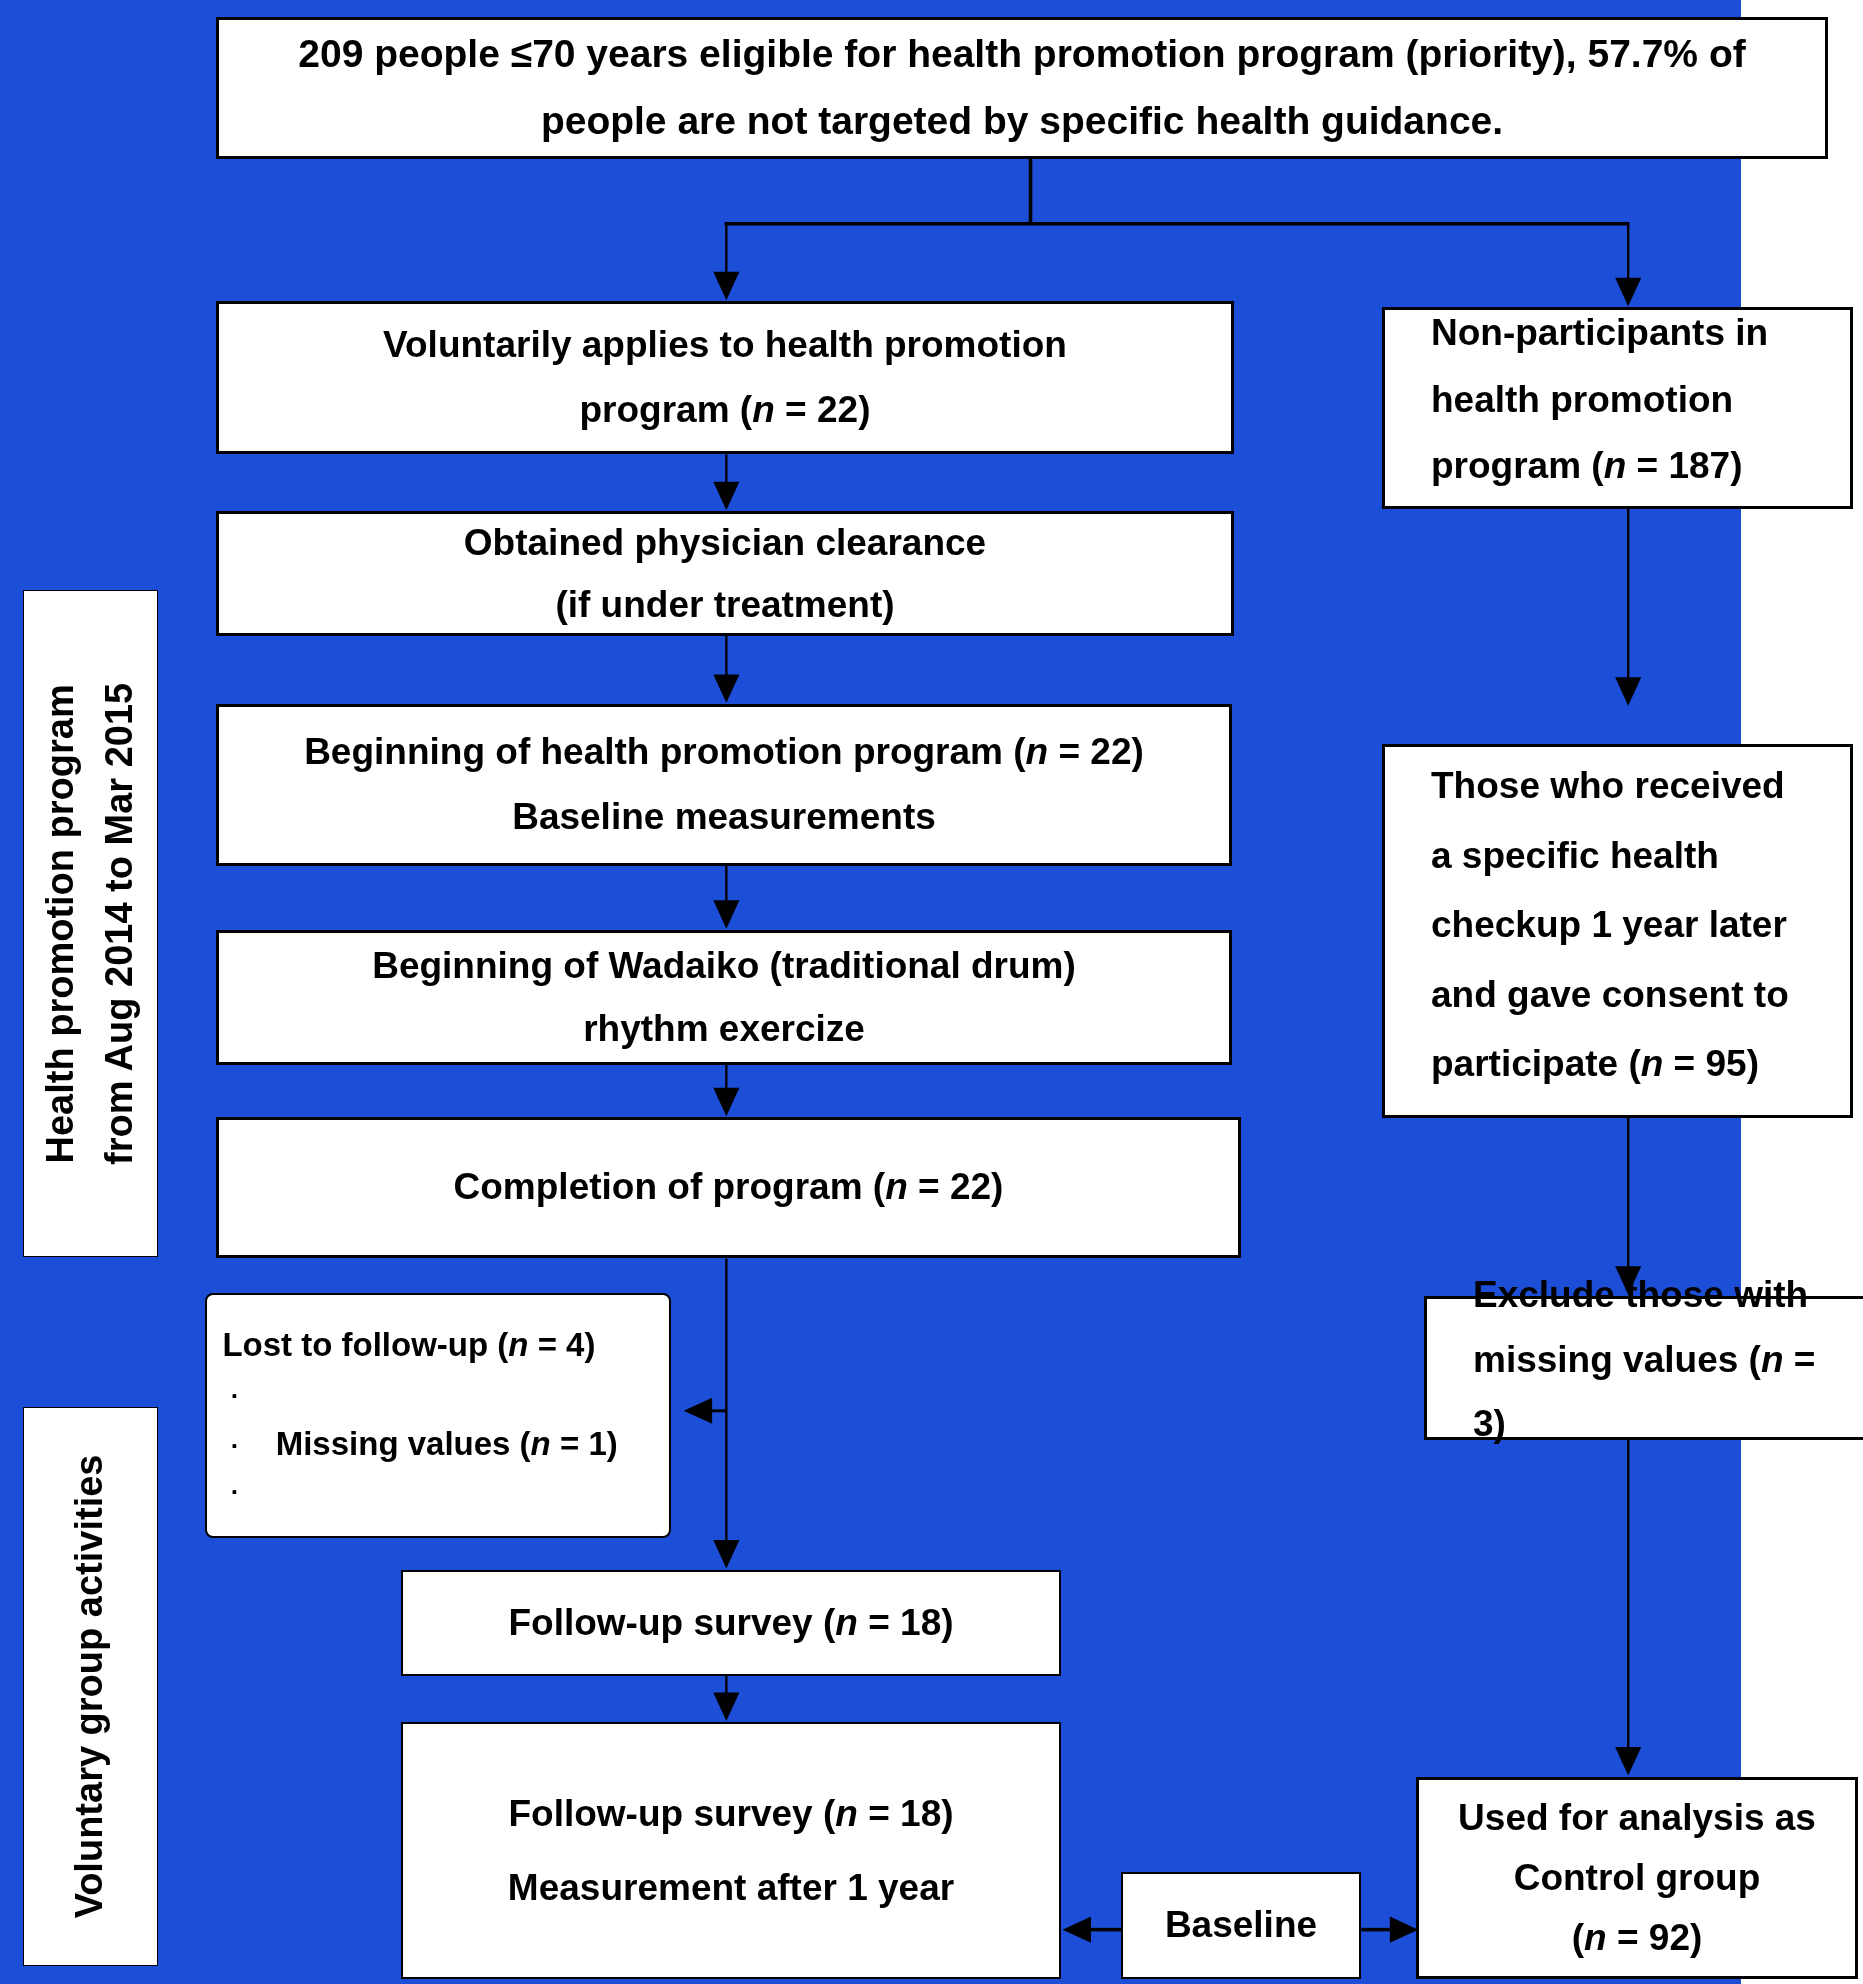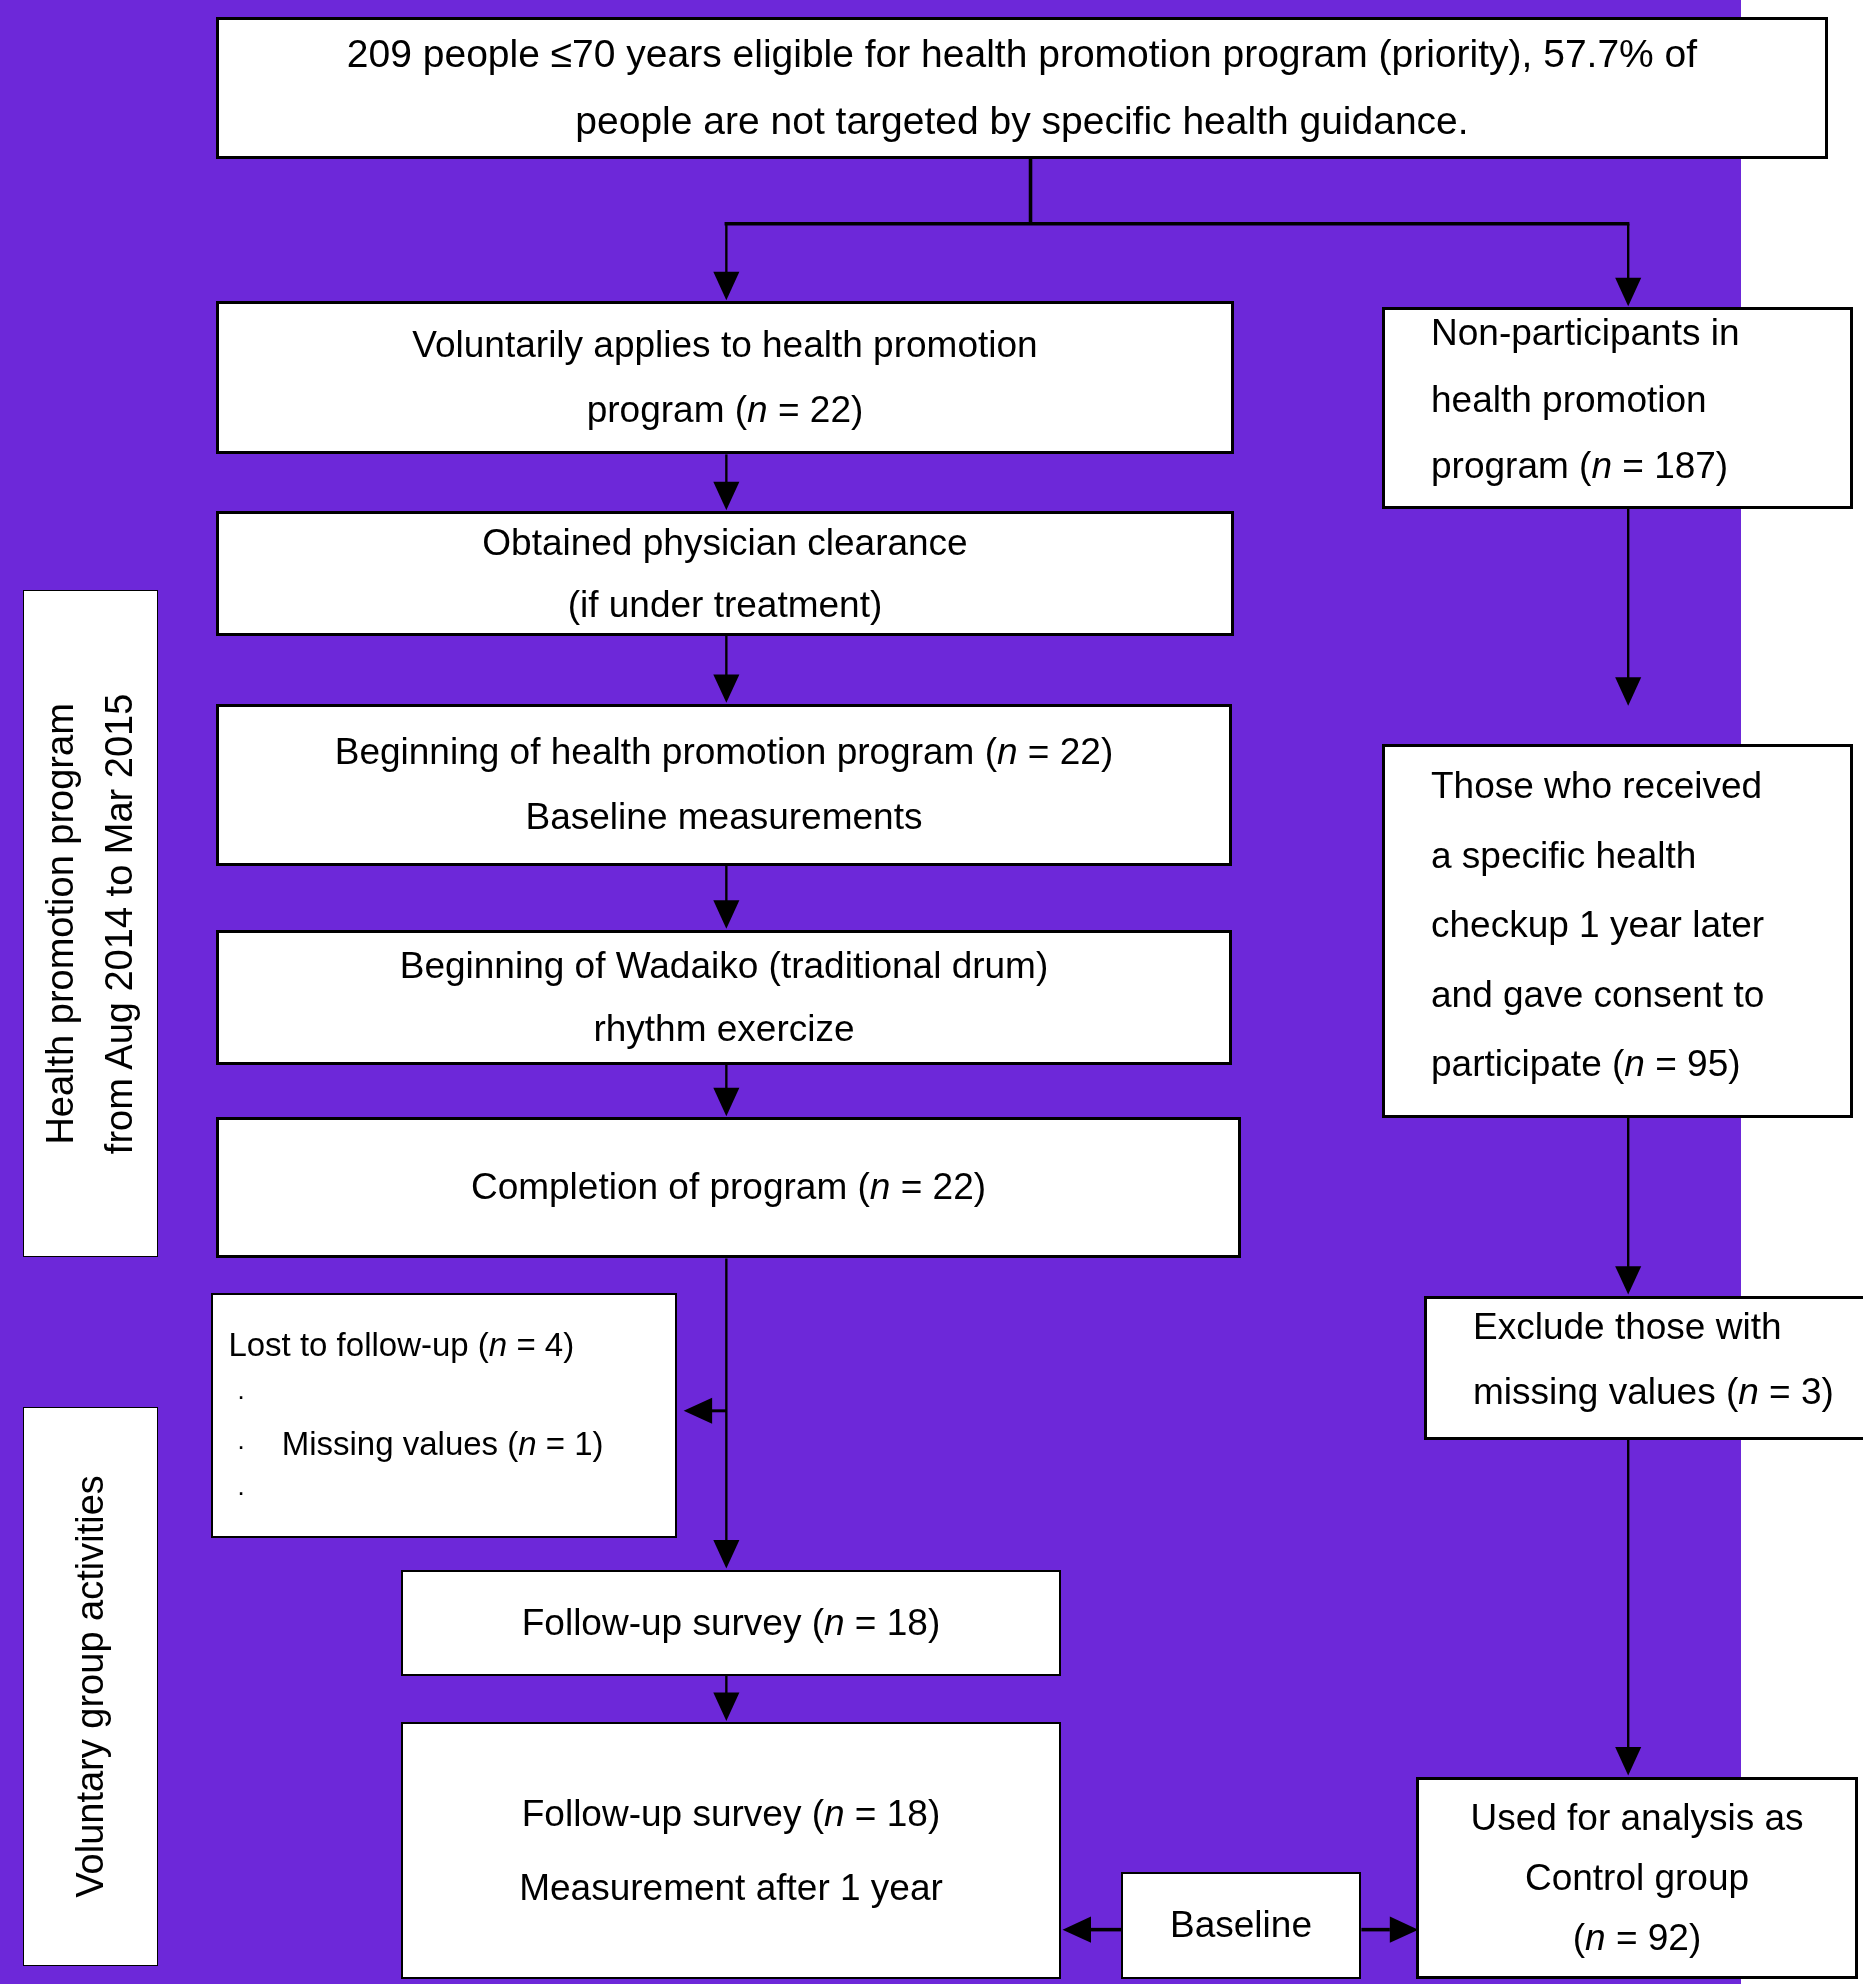--- a/index.html
+++ b/index.html
@@ -1,35 +1,35 @@
 <!DOCTYPE html>
 <html style="font-size:9.5px"><head>
 <meta charset="utf-8">
 <style>
   html,body { margin:0; padding:0; background:#ffffff; }
   .canvas {
-    position:relative; width:1741px; height:1985px; background:#6d28d9;
-    font-family:"Liberation Sans", sans-serif; color:#000;
+    position:relative; width:1741px; height:1985px; background:#1d4ed8;
+    font-family:"Liberation Sans", sans-serif; color:#000;font-weight:bold;
   }
   .connectors { position:absolute; left:0; top:0; width:1863px; height:1985px; }
   .box {
     position:absolute; box-sizing:border-box; border:3px solid #000; background:#fff;
     display:flex; align-items:center; justify-content:center;
     font-size:37px; line-height:1.75; text-align:center;
   }
   .box .txt { width:100%; }
   .box.leftalign { text-align:left; }
   .box.leftalign .txt { padding:0 24px 16px 46px; }
   #box-eligible  { left:216px;  top:16.6px;   width:1612px; height:142px; border-width:3.6px; font-size:39px; line-height:1.7; }
   #box-apply     { left:216px;  top:301px;  width:1018px; height:153px; }
   #box-clearance { left:216px;  top:511px;  width:1018px; height:125px; line-height:1.65; }
   #box-begin     { left:216px;  top:704px; width:1016px; height:162px; }
   #box-wadaiko   { left:216px;  top:930px; width:1016px; height:135px; line-height:1.7; }
   #box-completion{ left:216px;  top:1117px; width:1025px; height:141px; }
-  #box-lost      { left:211px;  top:1293px; width:466px;  height:245px; border-width:2.4px; font-size:33px; line-height:1.62; }
+  #box-lost      { left:205px;  top:1293px; width:466px;  height:245px; border-width:2.4px; font-size:33px; line-height:1.62;border-radius:8px; }
   #box-lost .txt { padding:12px 6px 12px 15.4px; }
   #box-fu1       { left:401px;  top:1570px; width:660px; height:106px; border-width:2.4px; }
   #box-fu2       { left:401px;  top:1722px; width:660px; height:257px; border-width:2.4px; line-height:2.0; }
   #box-analysis  { left:1121px; top:1872px; width:240px;  height:107px; border-width:2.4px; }
   #box-nonpart   { left:1382px; top:307px;  width:471px;  height:202px; line-height:1.8; }
   #box-checkup   { left:1382px; top:744px; width:471px;  height:374px; line-height:1.88;align-items:flex-end; }
   #box-exclude   { left:1400px; top:1296px; width:458px;  height:144px; line-height:1.75;margin-left:24px; }
   #box-control   { left:1416px; top:1777px; width:442px;  height:202px; border-width:3.6px; line-height:1.62; }
   #label-period    { left:22.5px; top:590px;  width:135px; height:667px; border-width:1.8px; }
   #label-voluntary { left:22.5px; top:1407px; width:135px; height:559px;  border-width:1.8px; }

